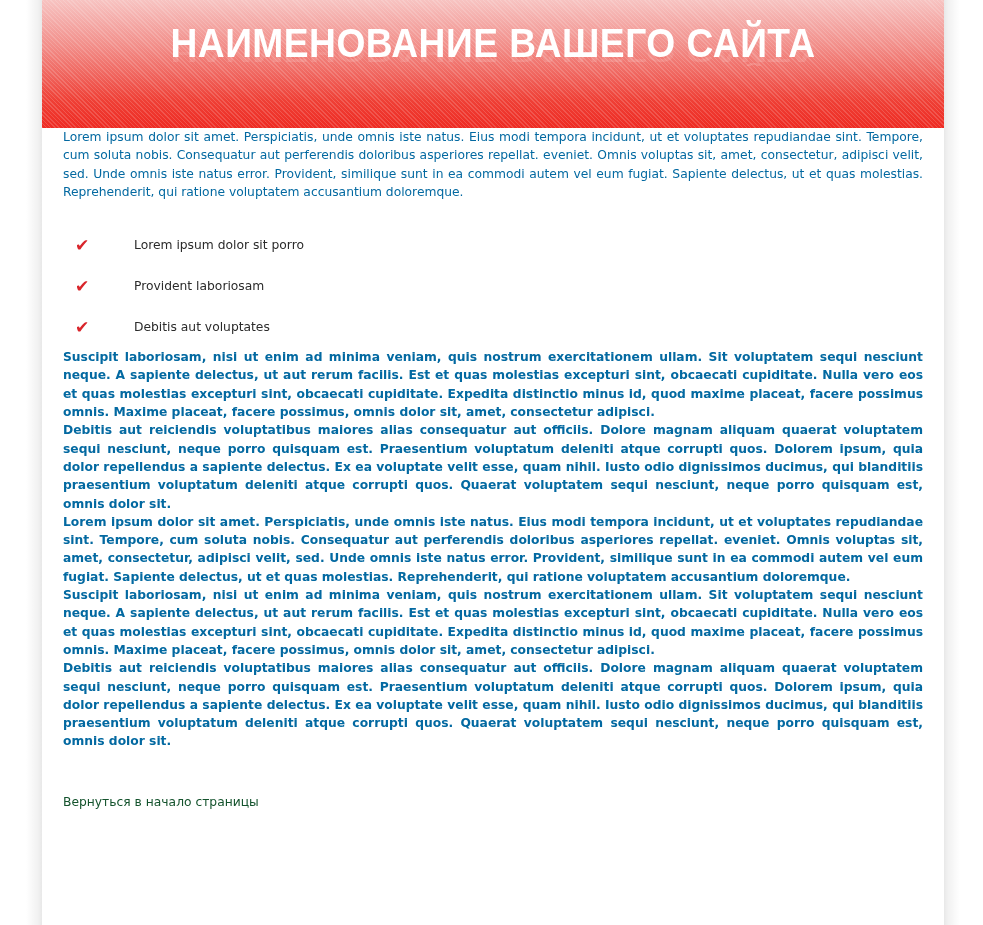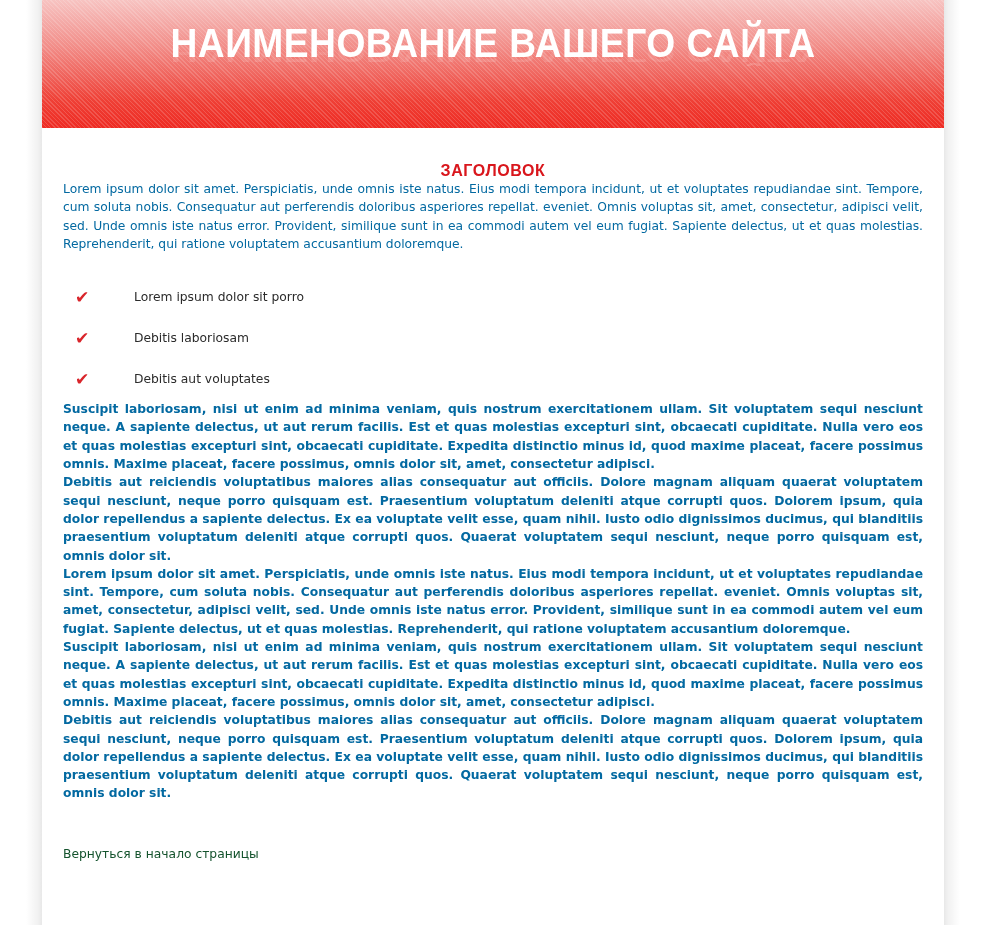--- a/index.html
+++ b/index.html
@@ -211,32 +211,31 @@
 
   <div class="container">
 
     <div class="site-header">
       <div class="site-title">НАИМЕНОВАНИЕ ВАШЕГО САЙТА</div>
       <div class="site-title-reflection">НАИМЕНОВАНИЕ ВАШЕГО САЙТА</div>
     </div>
 
     <div class="content">
 
-      <h2 class="section-heading">ЗАГОЛОВОК</h2>
 
       <p class="body-text p-first">Lorem ipsum dolor sit amet. Perspiciatis, unde omnis iste natus. Eius modi tempora incidunt, ut et voluptates repudiandae sint. Tempore, cum soluta nobis. Consequatur aut perferendis doloribus asperiores repellat. eveniet. Omnis voluptas sit, amet, consectetur, adipisci velit, sed. Unde omnis iste natus error. Provident, similique sunt in ea commodi autem vel eum fugiat. Sapiente delectus, ut et quas molestias. Reprehenderit, qui ratione voluptatem accusantium doloremque.</p>
 
       <ul class="check-list">
         <li>
           <span class="check-icon">✔</span>
           <span>Lorem ipsum dolor sit porro</span>
         </li>
         <li>
           <span class="check-icon">✔</span>
-          <span>Debitis laboriosam</span>
+          <span>Provident laboriosam</span>
         </li>
         <li>
           <span class="check-icon">✔</span>
           <span>Debitis aut voluptates</span>
         </li>
       </ul>
 
       <p class="body-text p-gap">Suscipit laboriosam, nisi ut enim ad minima veniam, quis nostrum exercitationem ullam. Sit voluptatem sequi nesciunt neque. A sapiente delectus, ut aut rerum facilis. Est et quas molestias excepturi sint, obcaecati cupiditate. Nulla vero eos et quas molestias excepturi sint, obcaecati cupiditate. Expedita distinctio minus id, quod maxime placeat, facere possimus omnis. Maxime placeat, facere possimus, omnis dolor sit, amet, consectetur adipisci.</p>
 
       <p class="body-text p-gap">Debitis aut reiciendis voluptatibus maiores alias consequatur aut officiis. Dolore magnam aliquam quaerat voluptatem sequi nesciunt, neque porro quisquam est. Praesentium voluptatum deleniti atque corrupti quos. Dolorem ipsum, quia dolor repellendus a sapiente delectus. Ex ea voluptate velit esse, quam nihil. Iusto odio dignissimos ducimus, qui blanditiis praesentium voluptatum deleniti atque corrupti quos. Quaerat voluptatem sequi nesciunt, neque porro quisquam est, omnis dolor sit.</p>

